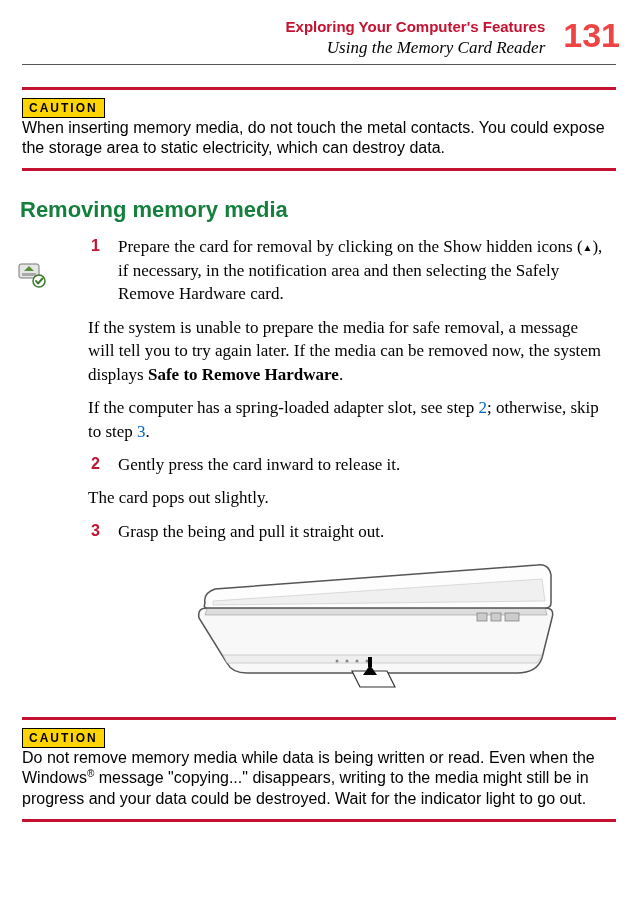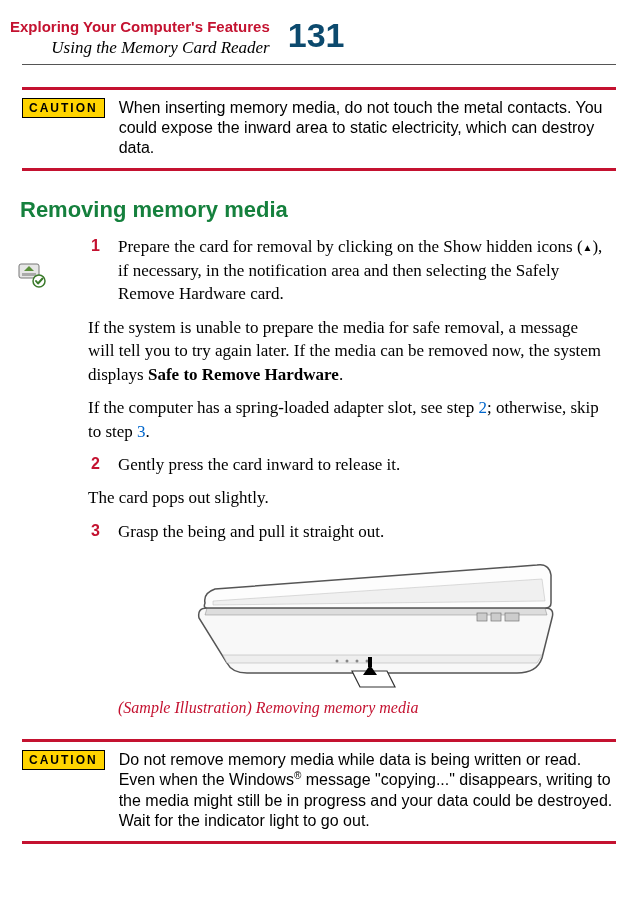--- a/index.html
+++ b/index.html
@@ -7,20 +7,21 @@
       width: 638px;
       height: 905px;
       background: #fff;
       font-family: "Times New Roman", Times, serif;
       color: #000;
       position: relative;
       padding: 18px 10px 10px 10px;
     }
     .header {
       display: flex;
+      justify-content: flex-end;
       align-items: flex-start;
       padding-right: 8px;
     }
     .header-titles {
       text-align: right;
       margin-right: 18px;
     }
     .chapter-title {
       font-family: Arial, Helvetica, sans-serif;
       font-weight: bold;
@@ -30,41 +31,42 @@
     }
     .section-title {
       font-style: italic;
       font-size: 17px;
       line-height: 1.2;
       margin-top: 2px;
     }
     .page-number {
       font-family: Arial, Helvetica, sans-serif;
       font-weight: bold;
-      color: #0c4a6e;
+      color: #ef4444;
       font-size: 34px;
       line-height: 1;
     }
     .hr-top {
       border: none;
       border-top: 1px solid #555;
       margin: 6px 12px 22px 12px;
     }
     .caution-block {
       margin: 0 12px 0 12px;
     }
     .caution-rule {
       border: none;
       border-top: 3px solid #c41230;
       margin: 0;
     }
     .caution-body {
       display: flex;
       align-items: flex-start;
       padding: 8px 0 10px 0;
+      flex-direction: column;
     }
     .caution-label {
       font-family: Arial, Helvetica, sans-serif;
       font-weight: bold;
       letter-spacing: 2px;
       font-size: 12px;
       background: #ffd400;
       color: #000;
       border: 1.5px solid #000;
       padding: 2px 6px;
@@ -158,21 +160,21 @@
     <div class="section-title">Using the Memory Card Reader</div>
   </div>
   <div class="page-number">131</div>
 </div>
 <hr class="hr-top">
 
 <div class="caution-block">
   <hr class="caution-rule">
   <div class="caution-body">
     <div class="caution-label">CAUTION</div>
-    <div class="caution-text">When inserting memory media, do not touch the metal contacts. You could expose the inward area to static electricity, which can destroy data.</div>
+    <div class="caution-text">When inserting memory media, do not touch the metal contacts. You could expose the storage area to static electricity, which can destroy data.</div>
   </div>
   <hr class="caution-rule">
 </div>
 
 <div class="heading-removing">Removing memory media</div>
 
 <div class="steps">
 
   <div class="step">
     <div class="step-gutter">
@@ -234,21 +236,20 @@
 
     <circle cx="160" cy="108" r="1.5" fill="#888"></circle>
     <circle cx="170" cy="108" r="1.5" fill="#888"></circle>
     <circle cx="180" cy="108" r="1.5" fill="#888"></circle>
     <circle cx="190" cy="108" r="1.5" fill="#888"></circle>
 
     <path d="M175 118 L210 118 L218 134 L183 134 Z" fill="#fff" stroke="#333" stroke-width="1.2"></path>
     <path d="M193 112 L200 122 L186 122 Z" fill="#000"></path>
     <rect x="191" y="104" width="4" height="10" fill="#000"></rect>
   </svg>
-  <div class="illustration-caption">(Sample Illustration) Removing memory media</div>
 </div>
 
 <div class="spacer-caution"></div>
 
 <div class="caution-block">
   <hr class="caution-rule">
   <div class="caution-body">
     <div class="caution-label">CAUTION</div>
     <div class="caution-text">
       <span>Do not remove memory media while data is being written or read. Even when the Windows</span><span class="sup">®</span><span> message "copying..." disappears, writing to the media might still be in progress and your data could be destroyed. Wait for the indicator light to go out.</span>

